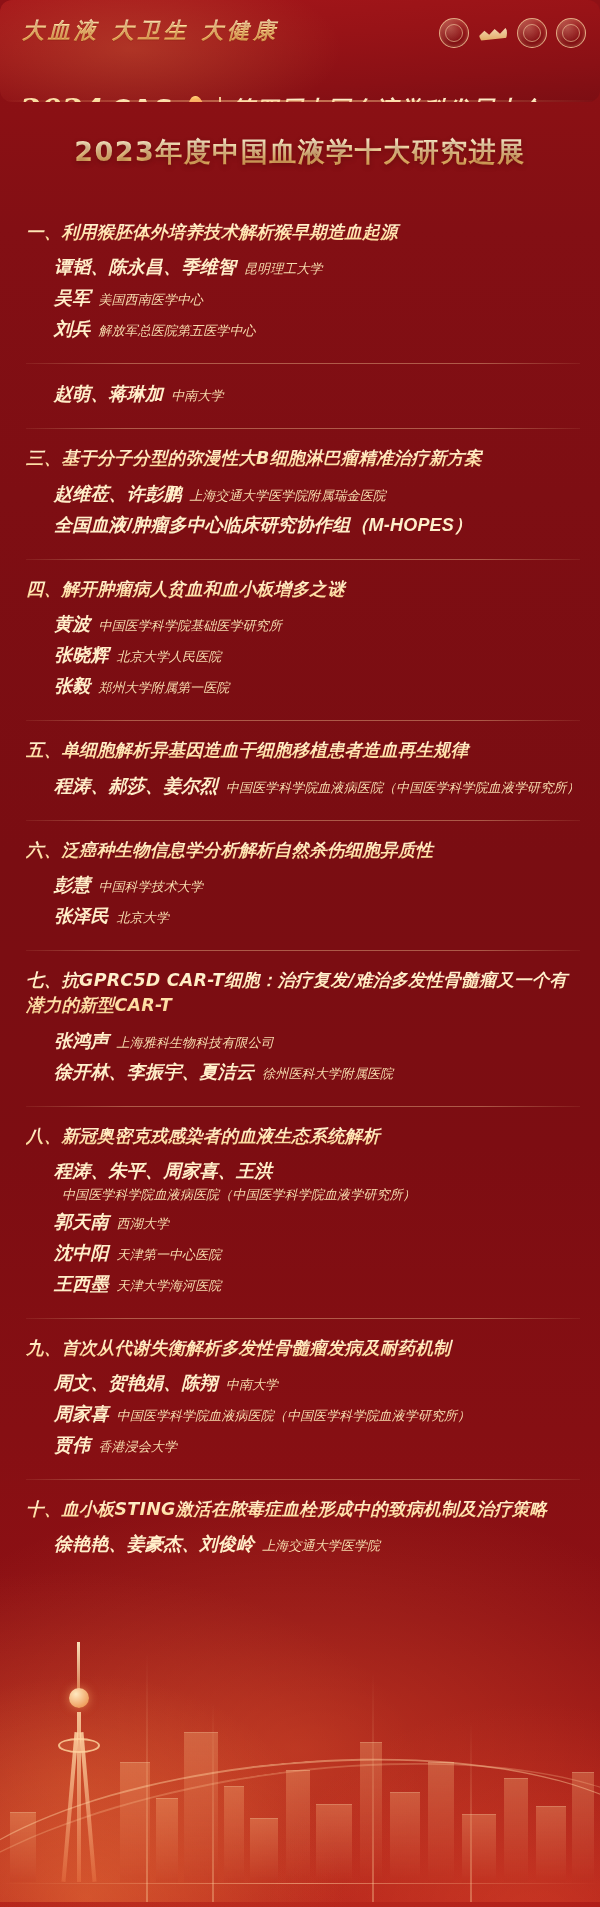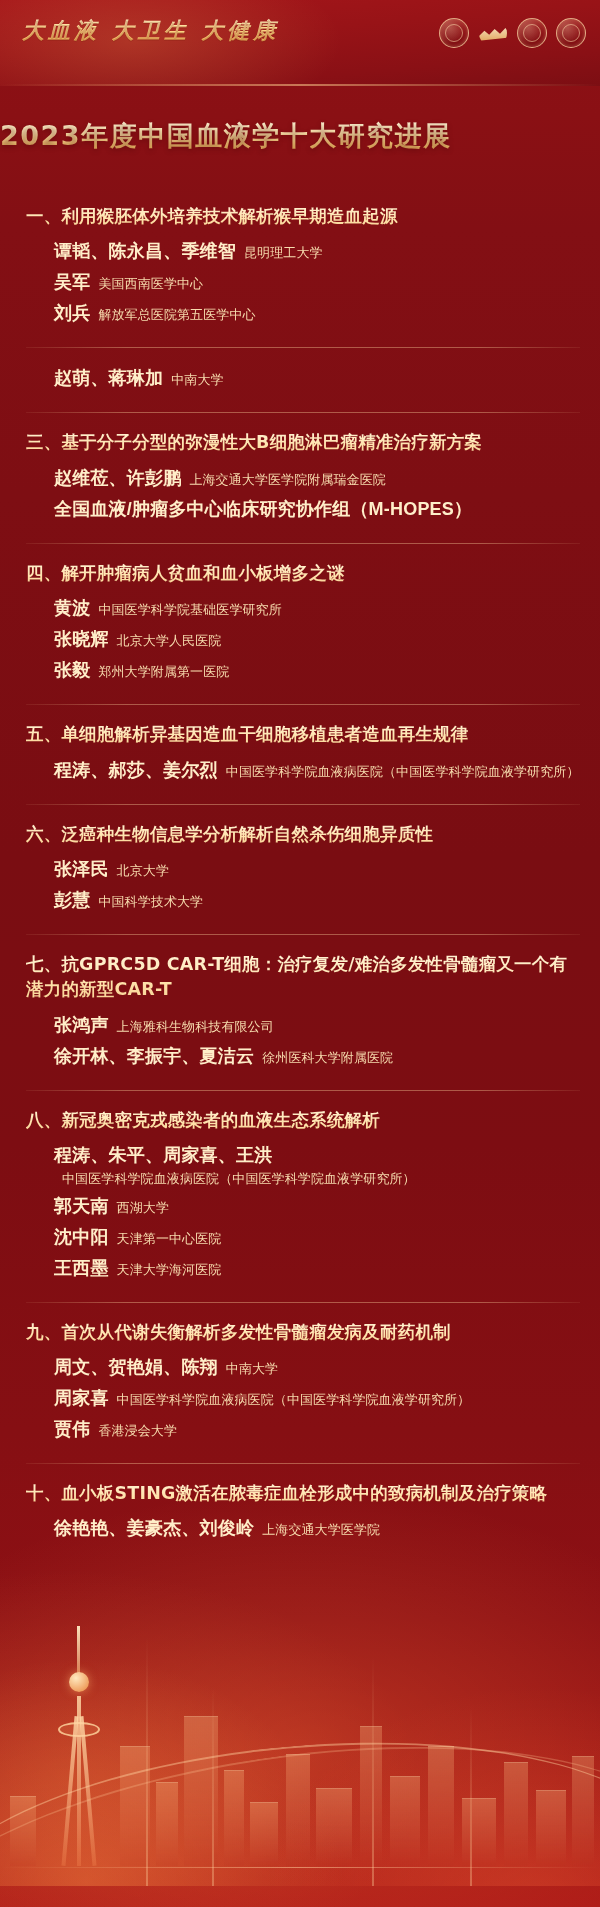--- a/index.html
+++ b/index.html
@@ -15,25 +15,26 @@
     height: 1907px;
     overflow: hidden;
     background:
       radial-gradient(ellipse 700px 400px at 50% 1750px, rgba(255,120,60,0.30), rgba(255,90,40,0.0) 65%),
       radial-gradient(ellipse 500px 300px at 12% 1780px, rgba(255,140,70,0.22), rgba(255,90,40,0.0) 70%),
       linear-gradient(180deg, #8e1116 0%, #8a1014 6%, #830f14 12%, #7e0e13 26%, #7a0d12 45%, #7d0d12 60%, #860f13 75%, #8d1014 85%, #9c1414 93%, #ad1a17 100%);
   }
   
   .header {
     position: relative;
-    height: 86px;
+    height: 102px;
     background:
       radial-gradient(ellipse 300px 120px at 22% 48%, rgba(255,170,90,0.22), rgba(0,0,0,0) 70%),
       linear-gradient(175deg, #a5161a 0%, #981317 40%, #8a1015 75%, #7c0e13 100%);
     overflow: hidden;
+    border-radius: 12px;
   }
   .header::after {
     content: "";
     position: absolute; left: 0; right: 0; bottom: 0;
     height: 2px;
     background: linear-gradient(90deg, rgba(255,205,140,0.0), rgba(255,205,140,0.55), rgba(255,205,140,0.0));
   }
   .hdr-slogan {
     position: absolute;
     left: 22px; top: 16px;
@@ -150,38 +151,39 @@
     background: linear-gradient(180deg, #fff1cd, #e8b262);
     clip-path: polygon(0% 62%, 18% 30%, 34% 55%, 52% 18%, 70% 48%, 88% 12%, 100% 40%, 100% 72%, 0% 92%);
     opacity: 0.92;
   }
   
   .main-title-wrap {
     position: relative;
     height: 100px;
     display: flex;
     align-items: center;
-    justify-content: flex-start;
+    justify-content: center;
   }
   .main-title {
     font-family: "DejaVu Sans", sans-serif;
     font-size: 27px;
     font-weight: bold;
     letter-spacing: 1.5px;
     background: linear-gradient(180deg, #fff8e2 0%, #ffe7b0 40%, #f0c173 70%, #d79c47 100%);
     -webkit-background-clip: text;
     background-clip: text;
     color: transparent;
     text-shadow: 0 2px 5px rgba(60,0,0,0.35);
     white-space: nowrap;
   }
   
   .list {
     position: relative;
     padding: 0 20px 0 26px;
+    font-style: italic;
   }
   .item {
     position: relative;
     padding: 18px 0 16px 0;
   }
   .item + .item::before {
     content: "";
     position: absolute;
     left: 0; right: 0; top: 0;
     height: 1px;
@@ -389,26 +391,26 @@
       <div class="item-title">五、单细胞解析异基因造血干细胞移植患者造血再生规律</div>
       <div class="author-row">
         <span class="author-names">程涛、郝莎、姜尔烈</span>
         <span class="author-affil">中国医学科学院血液病医院（中国医学科学院血液学研究所）</span>
       </div>
     </div>
 
     <div class="item">
       <div class="item-title">六、泛癌种生物信息学分析解析自然杀伤细胞异质性</div>
       <div class="author-row">
+        <span class="author-names">彭慧</span>
+        <span class="author-affil">中国科学技术大学</span>
+      </div>
+      <div class="author-row">
         <span class="author-names">张泽民</span>
         <span class="author-affil">北京大学</span>
-      </div>
-      <div class="author-row">
-        <span class="author-names">彭慧</span>
-        <span class="author-affil">中国科学技术大学</span>
       </div>
     </div>
 
     <div class="item">
       <div class="item-title">七、抗GPRC5D CAR-T细胞：治疗复发/难治多发性骨髓瘤又一个有潜力的新型CAR-T</div>
       <div class="author-row">
         <span class="author-names">张鸿声</span>
         <span class="author-affil">上海雅科生物科技有限公司</span>
       </div>
       <div class="author-row">

